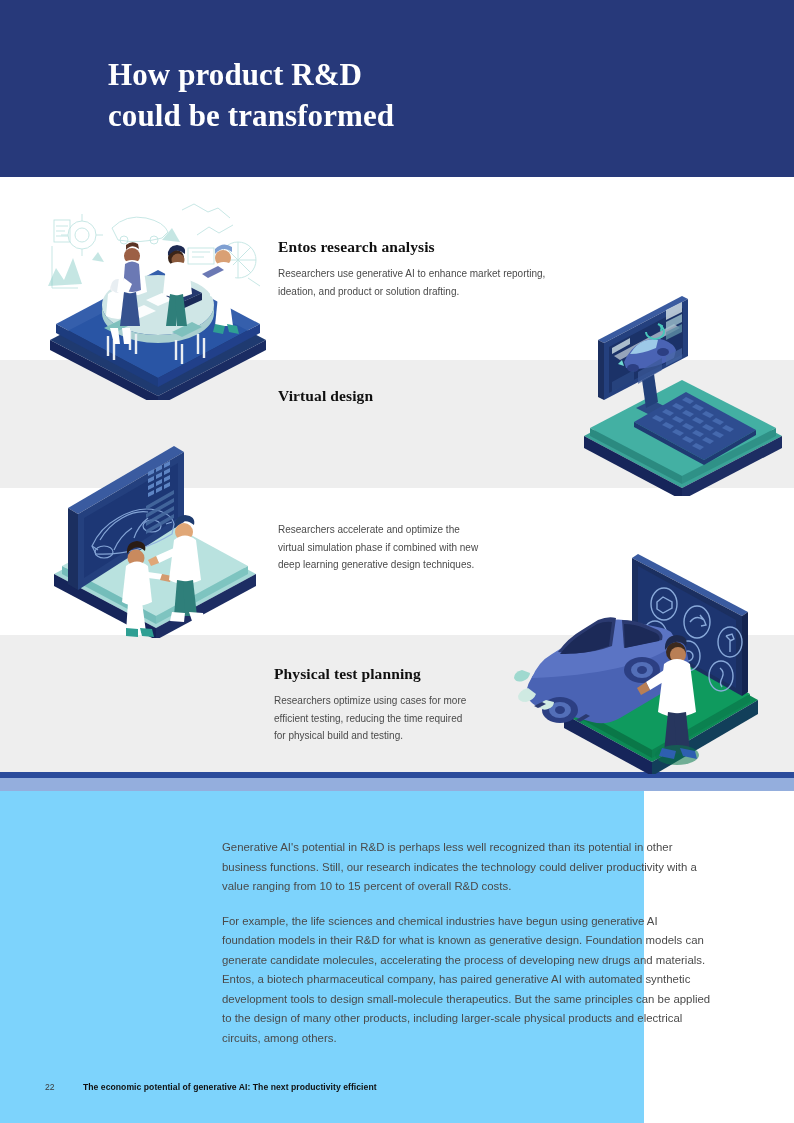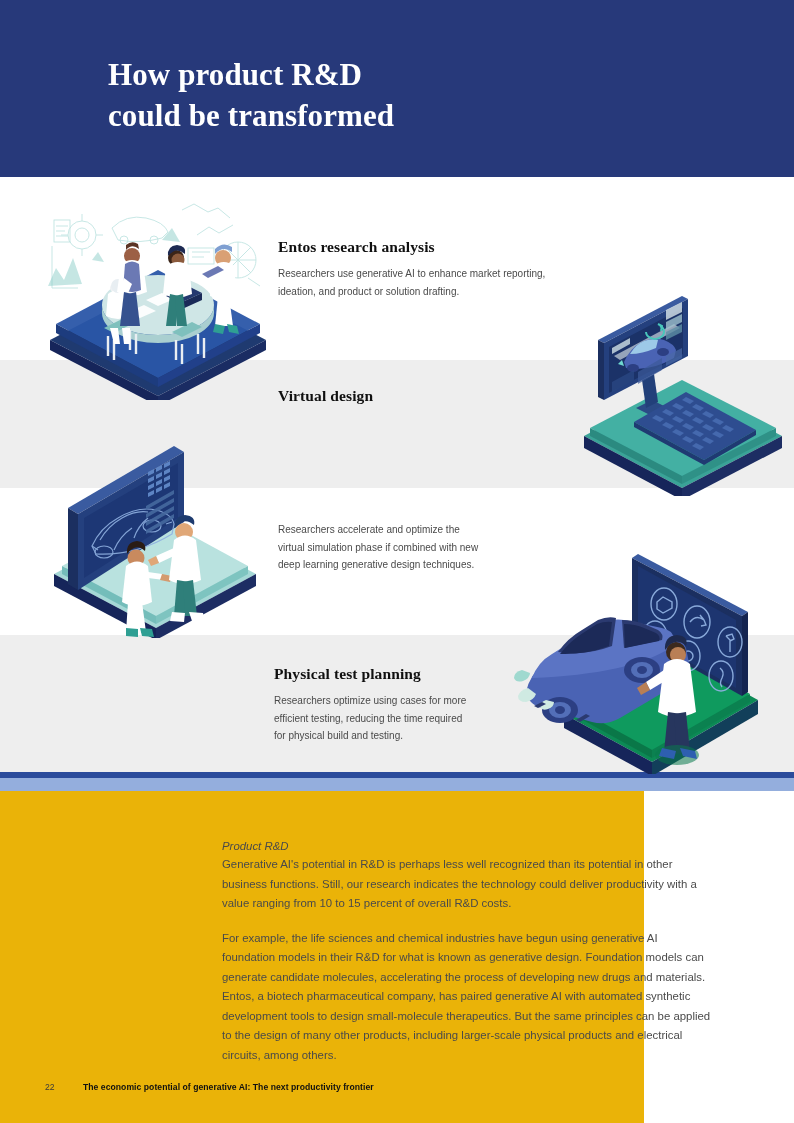--- a/index.html
+++ b/index.html
@@ -11,21 +11,21 @@
     height: 1123px;
     background: #ffffff;
     font-family: "Liberation Sans", sans-serif;
     position: relative;
     overflow: hidden;
   }
   .page {
     position: relative;
     width: 644px;
     height: 1123px;
-    background: #eab308;
+    background: #7dd3fc;
   }
 
   
   .header {
     position: absolute;
     left: 0; top: 0;
     width: 794px;
     height: 177px;
     background: #27397a;
   }
@@ -486,23 +486,22 @@
 deep learning generative design techniques.</p>
   </div>
   <div class="step step4">
     <p class="step-title">Physical test planning</p>
     <p class="step-body">Researchers optimize using cases for more
 efficient testing, reducing the time required
 for physical build and testing.</p>
   </div>
 
   <div class="copy">
-    <p class="copy-kicker">Product R&amp;D</p>
     <p class="copy-p">Generative AI's potential in R&amp;D is perhaps less well recognized than its potential in other business functions. Still, our research indicates the technology could deliver productivity with a value ranging from 10 to 15 percent of overall R&amp;D costs.</p>
     <p class="copy-p">For example, the life sciences and chemical industries have begun using generative AI foundation models in their R&amp;D for what is known as generative design. Foundation models can generate candidate molecules, accelerating the process of developing new drugs and materials. Entos, a biotech pharmaceutical company, has paired generative AI with automated synthetic development tools to design small-molecule therapeutics. But the same principles can be applied to the design of many other products, including larger-scale physical products and electrical circuits, among others.</p>
   </div>
 
   <div class="footer">
     <span class="footer-page">22</span>
-    <span class="footer-text">The economic potential of generative AI: The next productivity frontier</span>
+    <span class="footer-text">The economic potential of generative AI: The next productivity efficient</span>
   </div>
 
 </div>
 
 </body></html>

